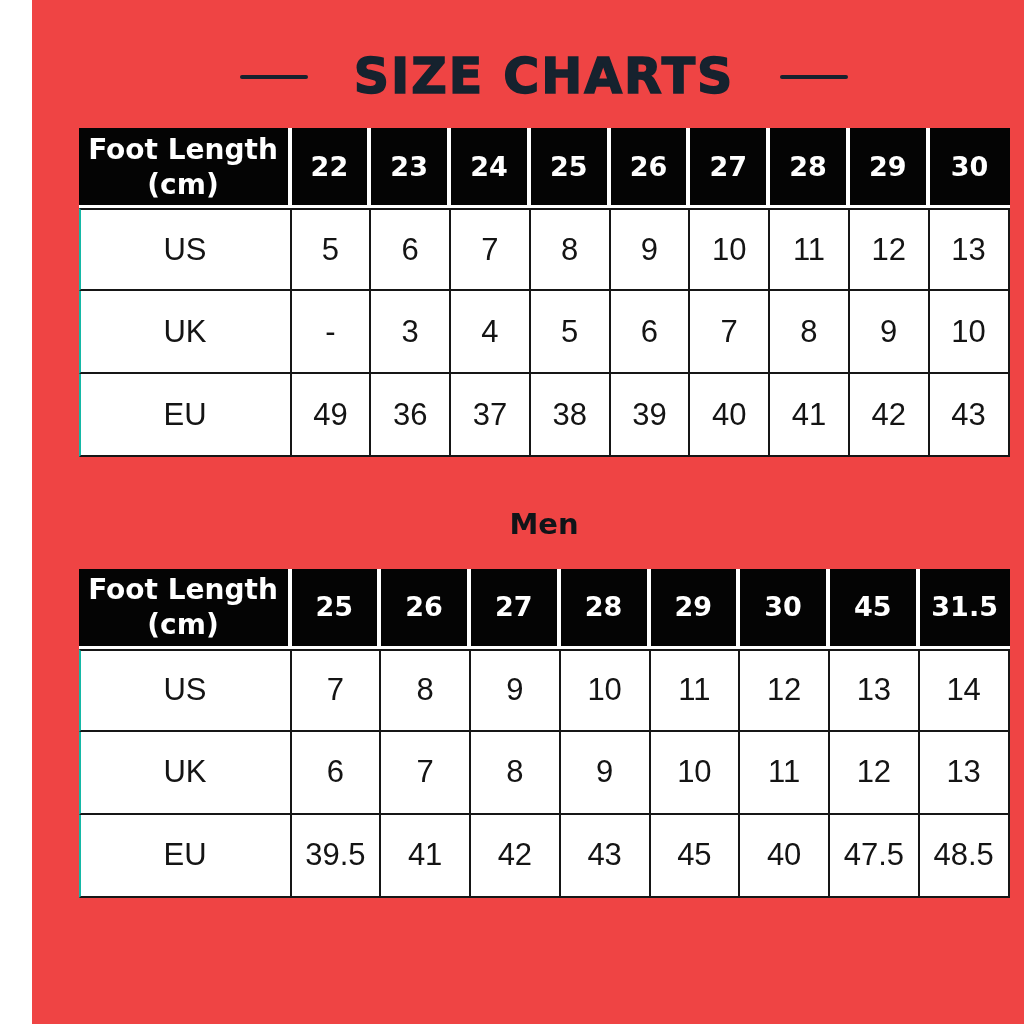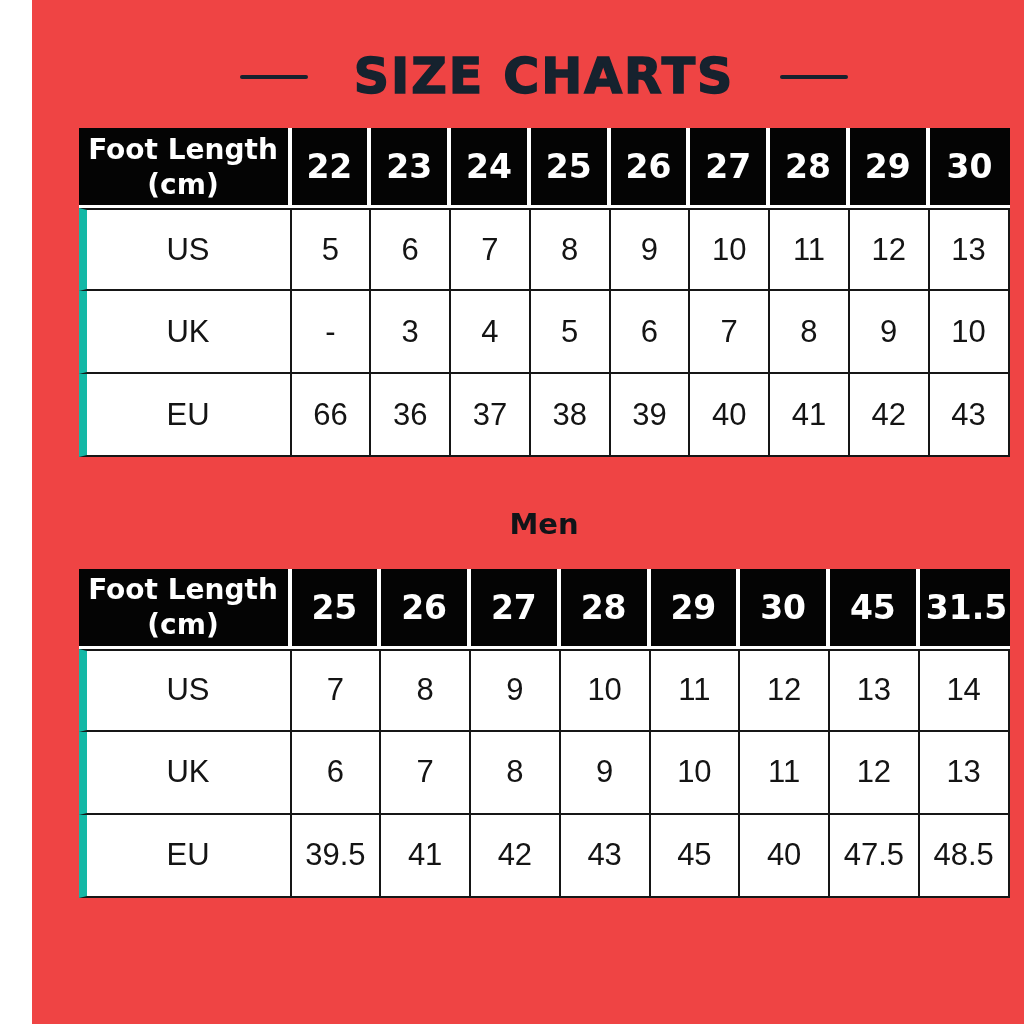--- a/index.html
+++ b/index.html
@@ -61,42 +61,42 @@
     table-layout: fixed;
   }
   .size-table col.label-col { width: 213px; }
   .size-table thead th {
     box-sizing: border-box;
     height: 80px;
     background: #040404;
     color: #ffffff;
     font-family: "DejaVu Sans", "Liberation Sans", sans-serif;
     font-weight: bold;
-    font-size: 33px;
+    font-size: 27px;
     line-height: 1.25;
     text-align: center;
     vertical-align: middle;
     border-right: 4px solid #ffffff;
     border-bottom: 3px solid #ffffff;
     padding: 0 6px;
   }
   .size-table thead th:last-child { border-right: none; }
   .size-table thead th.foot-length { font-size: 28px; }
   .size-table tbody td {
     box-sizing: border-box;
     height: 83px;
     background: #ffffff;
     color: #141414;
     font-size: 31px;
     text-align: center;
     vertical-align: middle;
     border-right: 2px solid #161616;
     border-bottom: 2px solid #161616;
   }
-  .size-table tbody td:first-child { border-left: 8px solid #14b8a6; }
+  .size-table tbody td:first-child { border-left: 2px solid #14b8a6; }
   .size-table tbody tr:first-child td { border-top: 2px solid #161616; }
 </style>
 </head>
 <body>
 
 <div class="canvas">
 
   <header class="title-row">
     <span class="title-dash"></span>
     <h1 class="page-title">SIZE CHARTS</h1>
@@ -152,21 +152,21 @@
           <td>4</td>
           <td>5</td>
           <td>6</td>
           <td>7</td>
           <td>8</td>
           <td>9</td>
           <td>10</td>
         </tr>
         <tr>
           <td>EU</td>
-          <td>66</td>
+          <td>49</td>
           <td>36</td>
           <td>37</td>
           <td>38</td>
           <td>39</td>
           <td>40</td>
           <td>41</td>
           <td>42</td>
           <td>43</td>
         </tr>
       </tbody>

